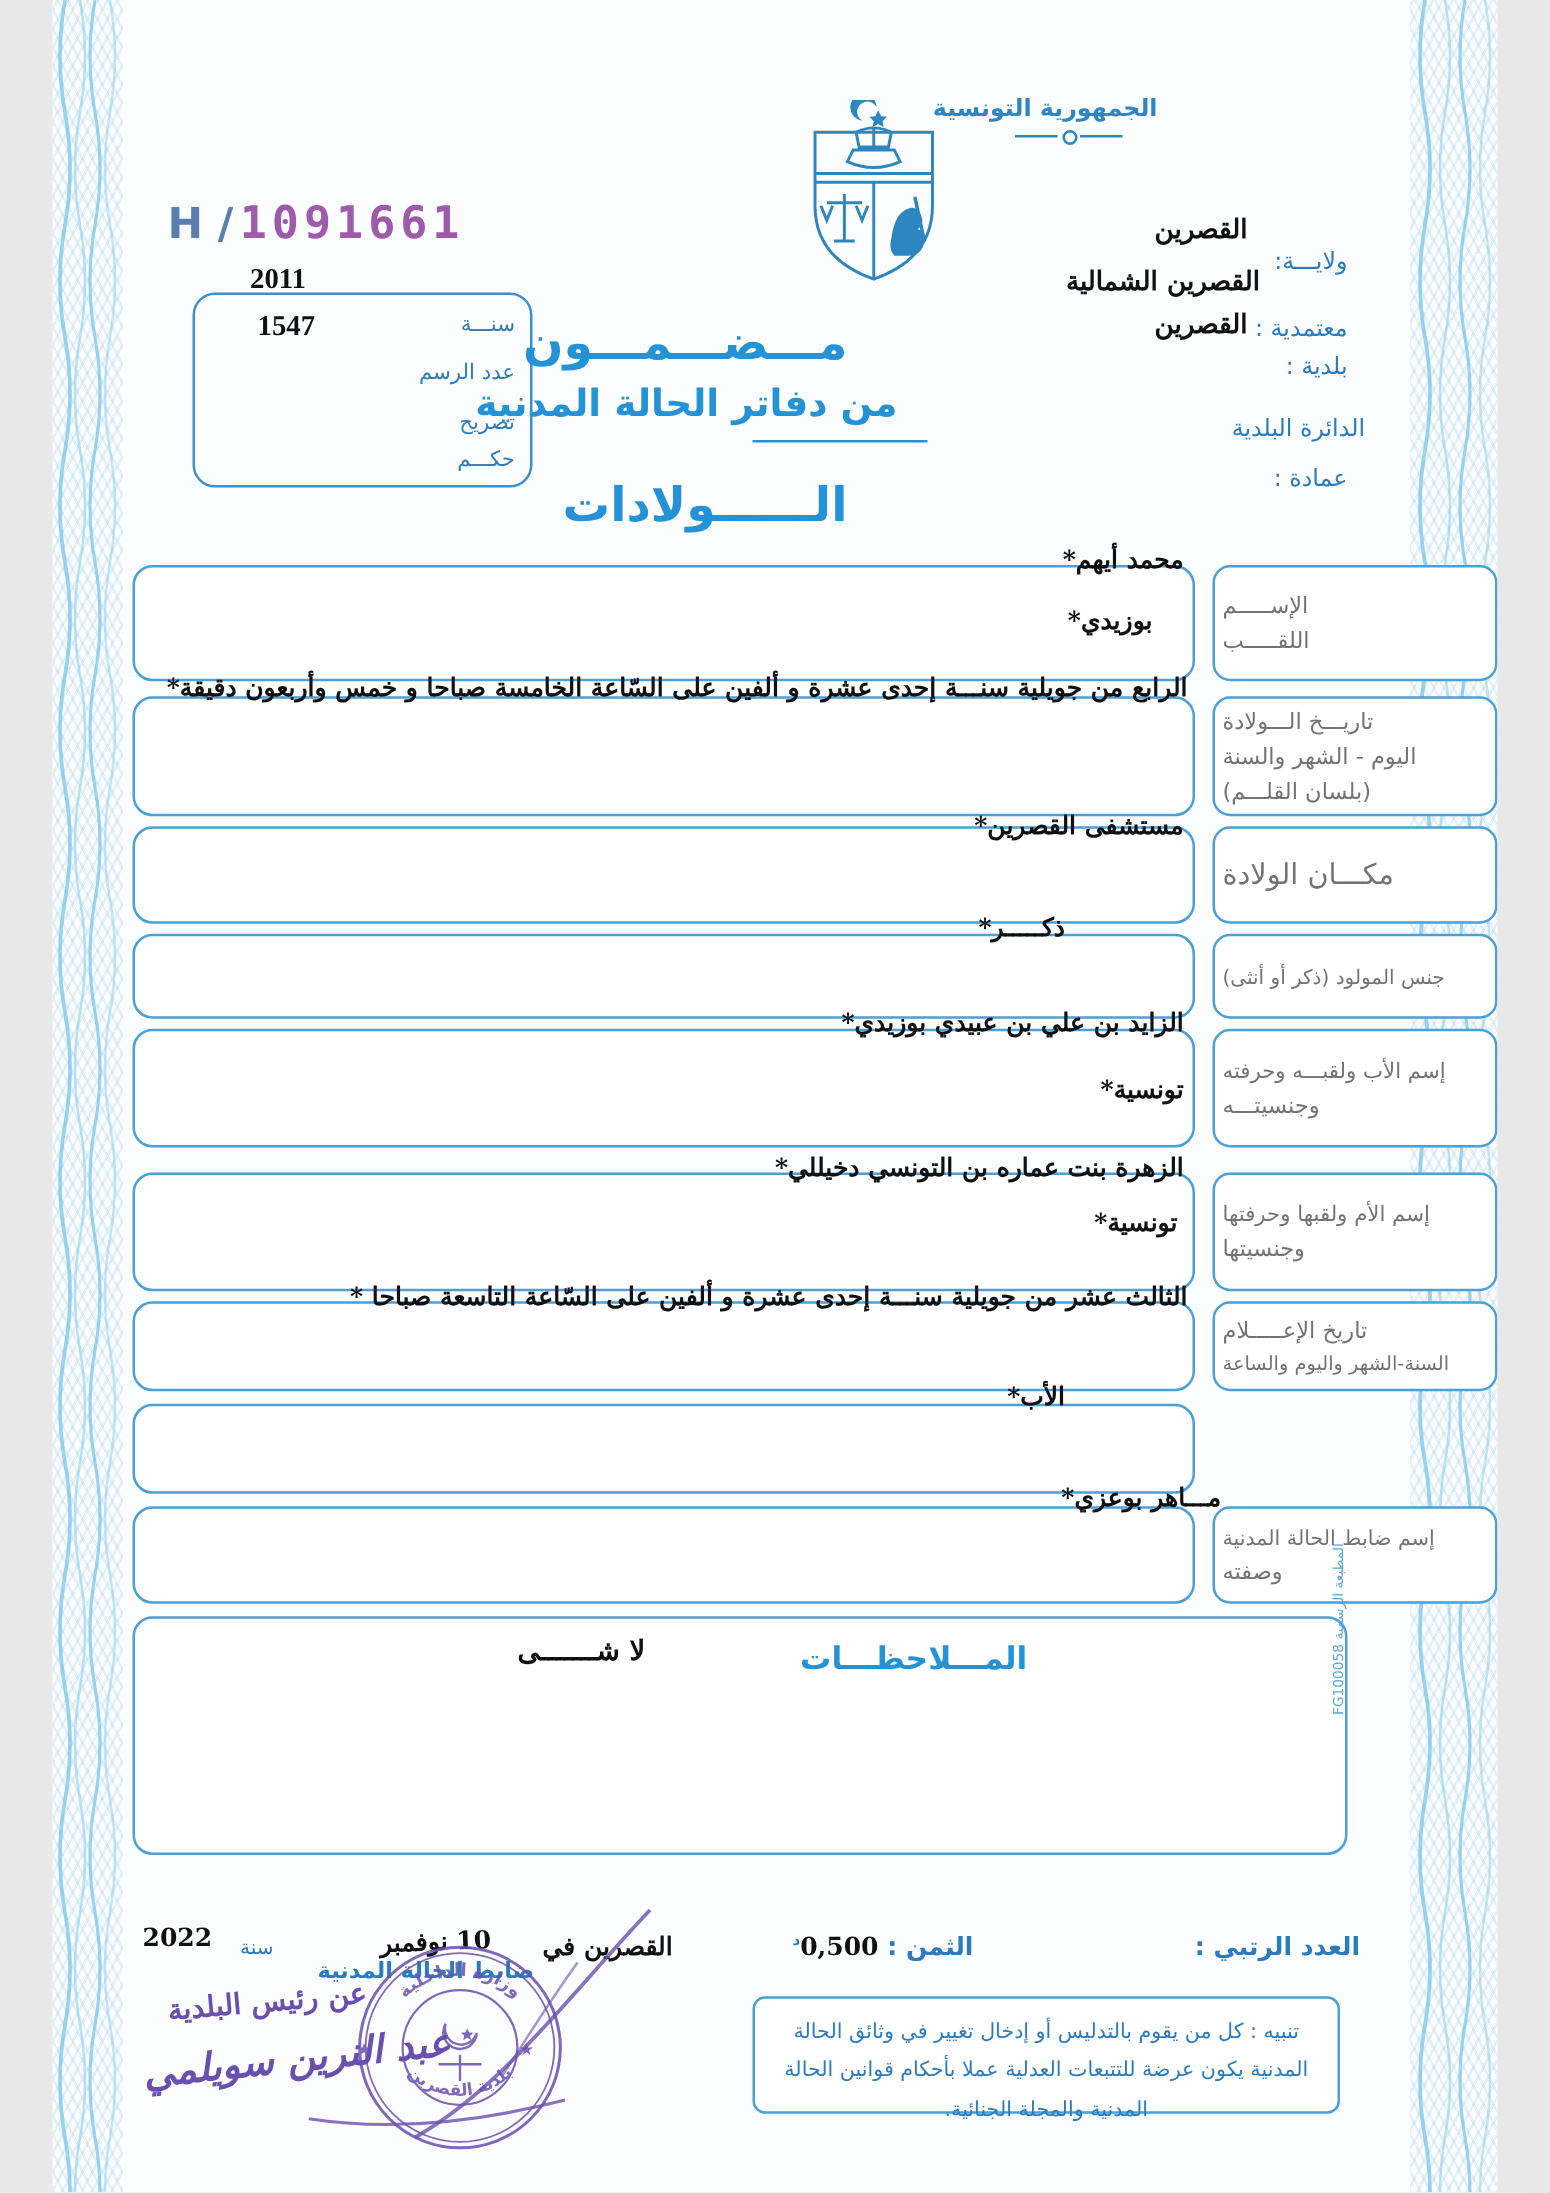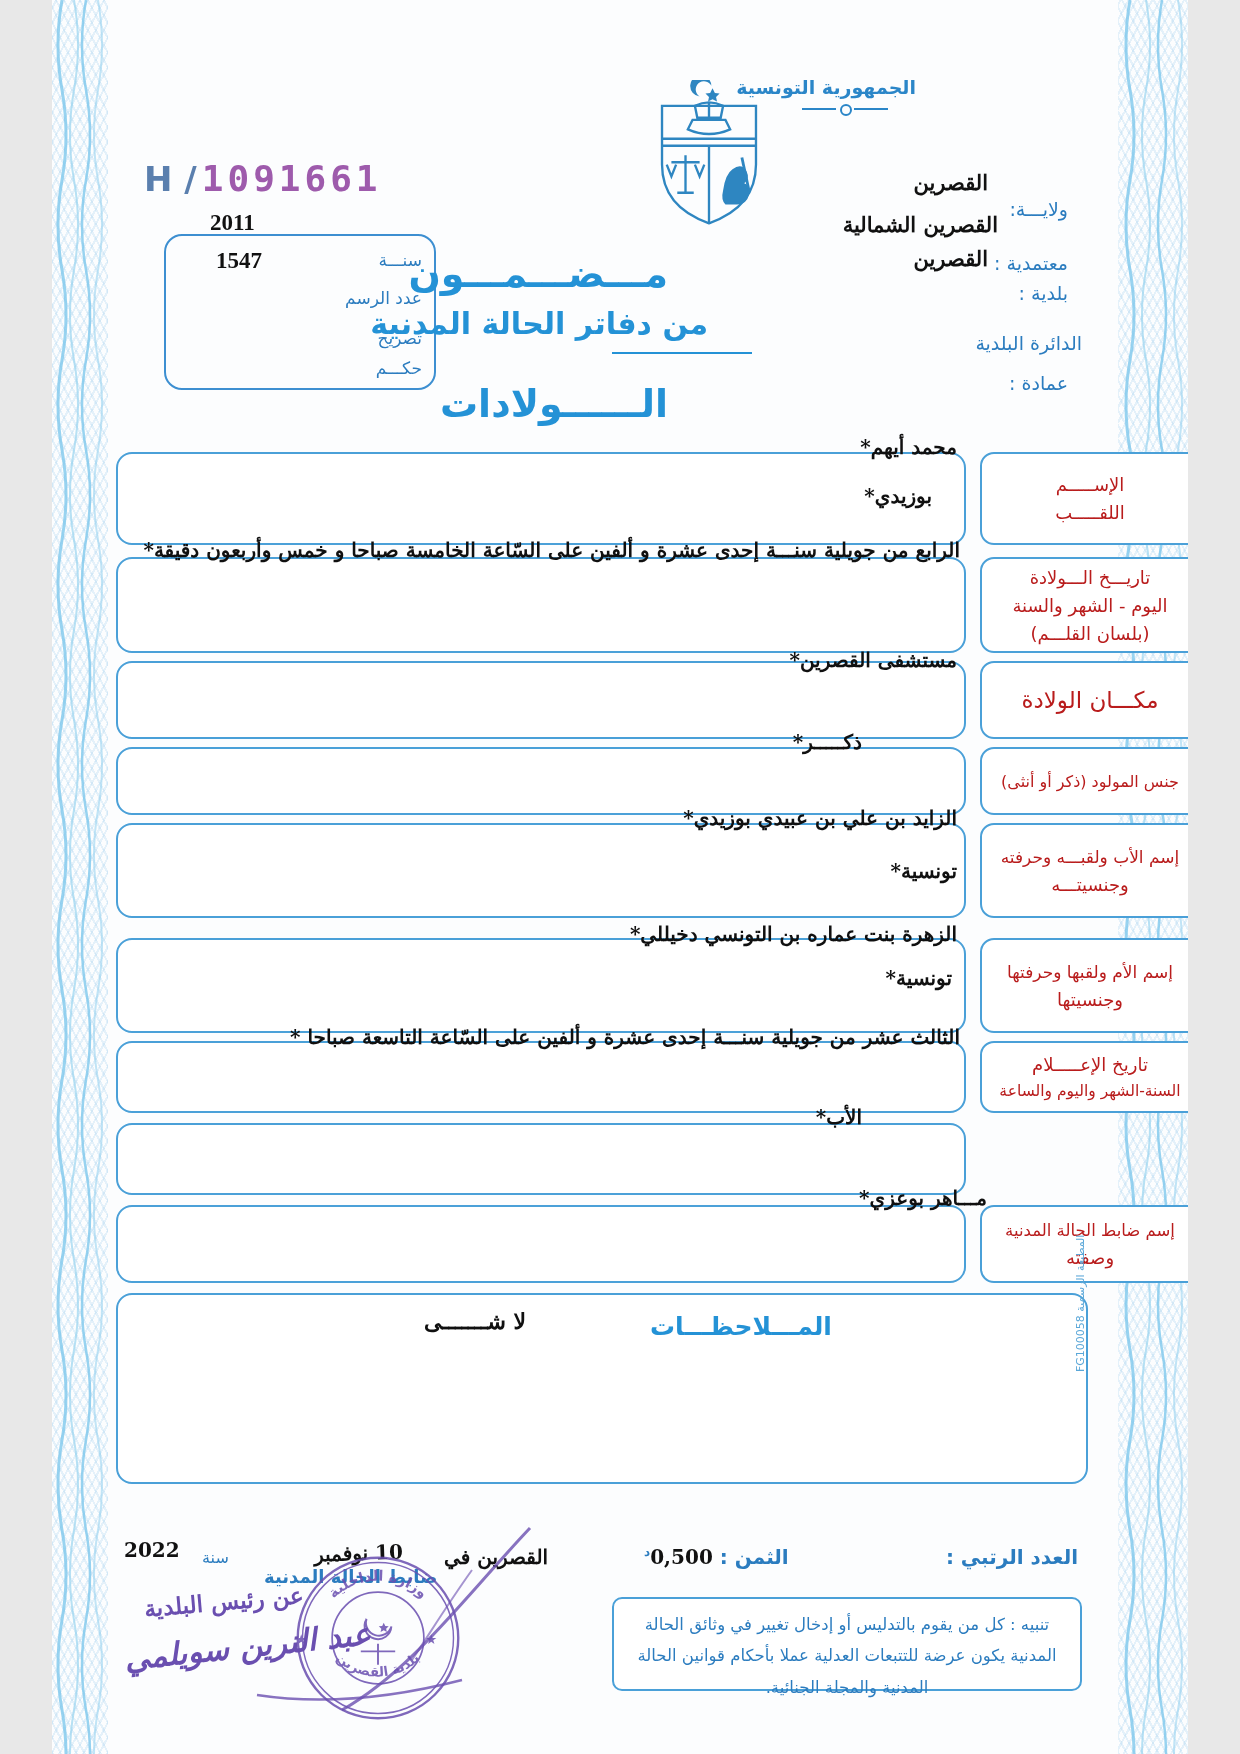--- a/index.html
+++ b/index.html
@@ -1,19 +1,19 @@
 <!DOCTYPE html>
 <html lang="ar"><head>
 <meta charset="utf-8">
 <style>
   html,body{margin:0;padding:0;background:#e8e8e8;}
   .page{
     position:relative;width:1136px;height:1754px;margin:0 auto;
     background:#fcfdfe;overflow:hidden;direction:rtl;
-    font-family:"DejaVu Sans",sans-serif;color:#222;
+    font-family:"DejaVu Sans",sans-serif;color:#222;padding-left:20px;
   }
   
   .band{position:absolute;top:0;bottom:0;
     background:
       repeating-linear-gradient(62deg, rgba(133,193,233,.20) 0 2px, transparent 2px 7px),
       repeating-linear-gradient(-62deg, rgba(133,193,233,.20) 0 2px, transparent 2px 7px);}
   .band.left{left:0;width:56px;}
   .band.right{right:0;width:70px;}
   .band svg{position:absolute;top:0;left:0;}
   .abs{position:absolute;}
@@ -36,21 +36,21 @@
   .t3{font-size:38px;font-weight:bold;color:#2492d6;letter-spacing:4px;white-space:nowrap;}
   .t-underline{height:2px;background:#2492d6;}
   
   .row{position:absolute;left:0;width:1240px;}
   .vbox{position:absolute;left:64px;width:846px;top:0;bottom:0;
         border:2px solid #4aa0d8;border-radius:16px;background:#fff;}
   .lbox{position:absolute;left:928px;width:228px;top:0;bottom:0;
         border:2px solid #4aa0d8;border-radius:14px;background:#fff;
         display:flex;flex-direction:column;justify-content:center;gap:7px;
         padding:4px 14px 4px 6px;box-sizing:border-box;}
-  .lbl{font-size:18px;color:#b91c1c;text-align:center;white-space:nowrap;}
+  .lbl{font-size:18px;color:#737373;text-align:left;white-space:nowrap;}
   .val{position:absolute;font-family:"DejaVu Serif",serif;font-weight:bold;
        font-size:20px;color:#101010;white-space:nowrap;z-index:3;}
   
   .remarks{position:absolute;left:64px;width:968px;border:2px solid #4aa0d8;border-radius:16px;background:#fff;}
   .remarks-title{position:absolute;font-size:25px;font-weight:bold;color:#2492d6;letter-spacing:1px;}
   .remarks-val{position:absolute;font-family:"DejaVu Serif",serif;font-weight:bold;font-size:22px;color:#101010;}
   
   .f-blue{font-size:20px;font-weight:bold;color:#2b7cbf;white-space:nowrap;}
   .f-black{font-family:"DejaVu Serif",serif;font-weight:bold;font-size:20px;color:#111;white-space:nowrap;}
   .warn{position:absolute;border:2px solid #4aa0d8;border-radius:10px;background:#fff;

